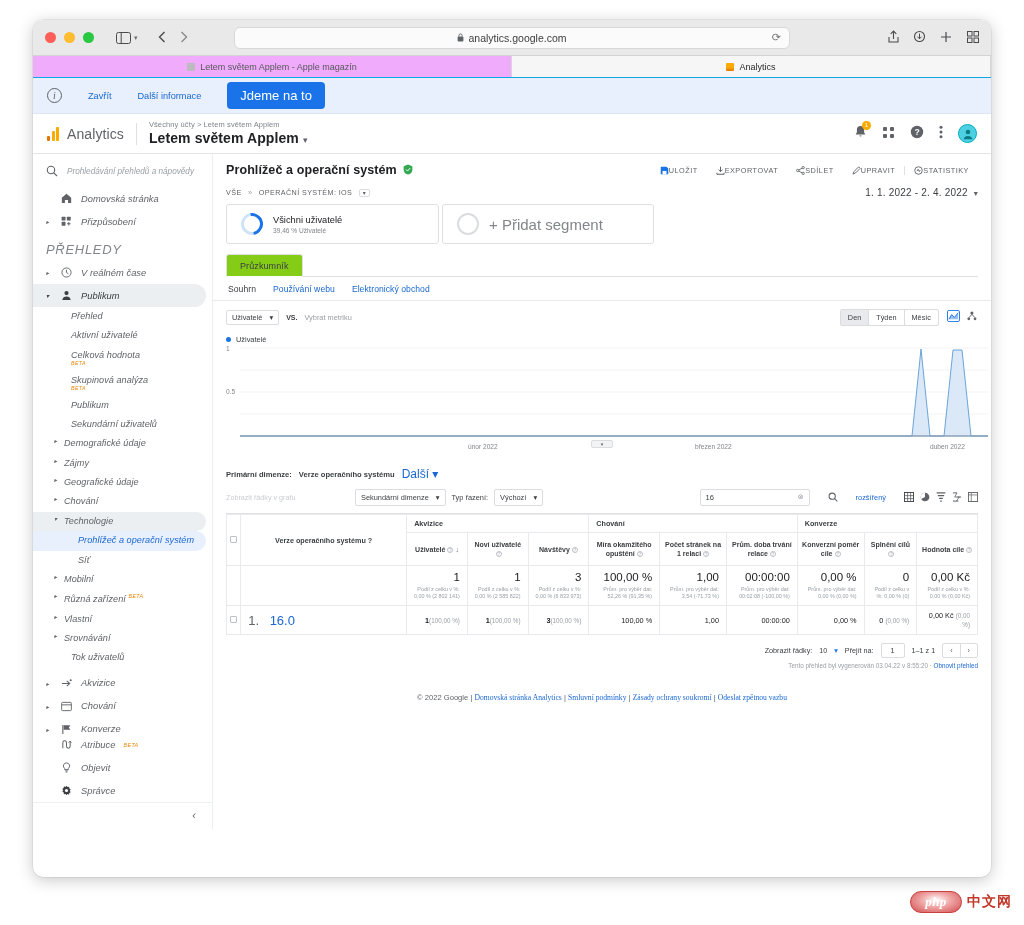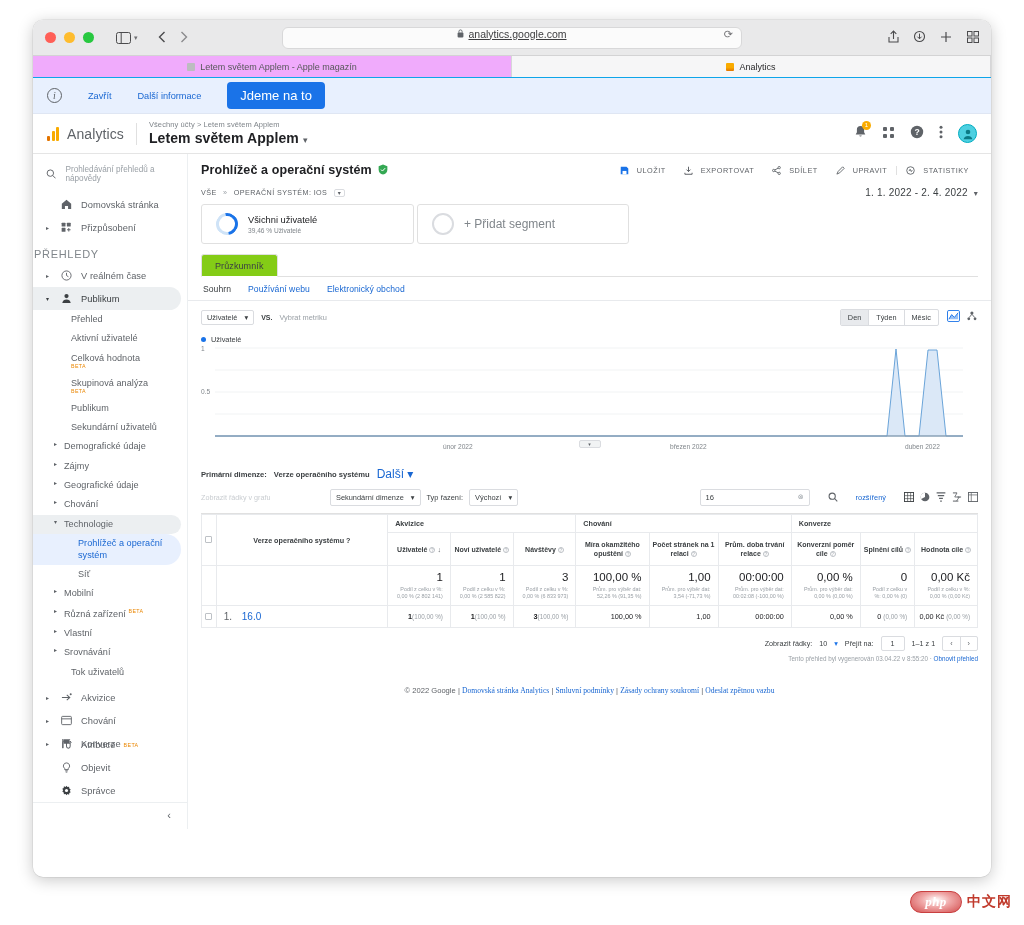--- a/index.html
+++ b/index.html
@@ -24,23 +24,23 @@
     position:relative;
   }
   .traffic { display:flex; gap:8px; align-items:center; }
   .dot { width:11px; height:11px; border-radius:50%; }
   .dot.r{background:#ff5f57;} .dot.y{background:#febc2e;} .dot.g{background:#28c840;}
   .sidebar-toggle { margin-left:12px; display:flex; align-items:center; gap:3px; }
   .navarrows { display:flex; gap:14px; margin-left:10px; color:#8a8a8d; }
   .navarrows .on { color:#4b4b4d; }
   .addressbar {
     position:absolute; left:50%; transform:translateX(-50%);
-    width:460px; height:22px; background:#fbfbfb; border:.5px solid #d8d8d9;
-    border-radius:6px; display:flex; align-items:flex-start; justify-content:center;
-    gap:4px; font-size:10.5px; color:#3d3d3f;text-decoration:underline;
+    width:556px; height:22px; background:#fbfbfb; border:.5px solid #d8d8d9;
+    border-radius:6px; display:flex; align-items:center; justify-content:center;
+    gap:4px; font-size:10.5px; color:#3d3d3f;
   }
   .shield { position:absolute; left:296px; color:#4b4b4d; }
   .reload { position:absolute; right:8px; color:#6f6f72; font-size:11px; }
   .tb-right { position:absolute; right:12px; display:flex; gap:15px; align-items:center; color:#4b4b4d; }
 
   
   .tabstrip { height:22px; background:#f0abfc; display:flex; border-bottom:1px solid #0ea5e9;text-align:right; }
   .tab {
     flex:1; display:flex; align-items:center; justify-content:center; gap:5px;
     font-size:9px; color:#57575a; border-right:1px solid #d6d6d8; position:relative;
@@ -91,52 +91,52 @@
     display:flex; align-items:center; justify-content:center;
   }
   .avatar {
     width:19px;height:19px;border-radius:50%;
     background:#4dd0e1; border:1.5px solid #00acc1;
     display:flex;align-items:center;justify-content:center;
   }
 
   
   .ga-body { display:flex; height:675px; background:#fff; }
-  .ga-side { width:155px; border-right:1px solid #eceff1; padding-top:4px; overflow:hidden; flex:none; position:relative;}
+  .ga-side { width:180px; border-right:1px solid #eceff1; padding-top:4px; overflow:hidden; flex:none; position:relative;font-style:italic;}
   .side-search { display:flex; align-items:center; gap:9px; padding:7px 11px 10px 13px; }
   .side-search .ph { font-size:8.2px; color:#9aa0a6; }
   .nav-item {
     display:flex; align-items:center; gap:8px; padding:6px 10px 6px 13px;
     font-size:9.3px; color:#5f6368; cursor:pointer; position:relative; letter-spacing:.05px;
   }
   .nav-item .arw { width:6px; font-size:6px; color:#5f6368; flex:none; }
   .nav-item .ic { width:13px; display:flex; justify-content:center; flex:none; color:#5f6368;}
   .nav-item.sel { background:#eceff1; border-radius:0 20px 20px 0; margin-right:6px; color:#3c4043;}
   .nav-item.sel .ic, .nav-item.sel .arw { color:#3c4043; }
-  .sec-label { font-size:11px; color:#80868b; letter-spacing:.7px; padding:9px 13px 4px 1px;}
+  .sec-label { font-size:13px; color:#80868b; letter-spacing:.7px; padding:9px 13px 4px 13px;}
   .sub-item {
     font-size:9.1px; color:#5f6368; padding:4px 8px 4px 38px; cursor:pointer;
     position:relative; line-height:1.25; letter-spacing:.05px;
   }
   .sub-item.has-arw { padding-left:31px; }
   .sub-item .arw2 { position:absolute; left:21px; top:4px; font-size:6px; color:#5f6368;}
   .sub-item.active { background:#e8f0fe; color:#1967d2; border-radius:0 20px 20px 0; margin-right:6px;}
   .beta { font-size:5.3px; color:#ea8600; letter-spacing:.4px; display:block; margin-top:-1px;}
   .beta-in { font-size:5.3px; color:#ea8600; letter-spacing:.4px; vertical-align:super;}
   .side-bottom { position:absolute; bottom:0; left:0; right:0; padding-bottom:4px;}
   .collapse-row { display:flex; justify-content:flex-end; padding:6px 16px 4px 0; border-top:1px solid #eceff1; color:#5f6368; font-size:11px;}
 
   
   .ga-main { flex:1; background:#fff; min-width:0; overflow:hidden; }
   .rpt-head { display:flex; align-items:center; padding:9px 13px 8px 13px; }
   .rpt-title { font-size:12.5px; color:#202124; font-weight:bold; letter-spacing:.1px;}
   .shield-ok { margin-left:6px; color:#34a853; font-size:10px;}
   .rpt-actions { margin-left:auto; display:flex; align-items:center; gap:0; }
   .act {
-    display:flex; align-items:center; gap:8px; font-size:7.3px; color:#5f6368;
+    display:flex; align-items:center; gap:0; font-size:7.3px; color:#5f6368;
     letter-spacing:.5px; padding:0 9px; cursor:pointer; white-space:nowrap;
   }
   .act .ai { color:#5f6368; display:flex; }
   .act.first .ai { color:#1a73e8; }
   .act.bordered { border-left:1px solid #e0e0e0; }
 
   .seg-bar { display:flex; align-items:center; padding:2px 13px 6px 13px; }
   .seg-chip { font-size:7.2px; color:#5f6368; letter-spacing:.4px; }
   .seg-chip .sep { margin:0 4px; color:#9aa0a6;}
   .seg-chip .pill { border:1px solid #dadce0; border-radius:2px; padding:0 3px; margin-left:4px; font-size:6px; color:#5f6368;}
@@ -147,21 +147,21 @@
   .seg-card {
     height:40px; border:1px solid #e0e0e0; border-radius:3px;
     display:flex; align-items:center; gap:10px; padding:0 14px; background:#fff;
   }
   .seg-card.a { width:213px; }
   .seg-card.b { width:212px; margin-left:3px; }
   .donut { width:22px; height:22px; border-radius:50%; border:3.5px solid #cfe3f7; border-top-color:#1a73e8; border-right-color:#1a73e8; transform:rotate(35deg); flex:none;}
   .donut.empty { border:2.5px solid #dadce0; transform:none;}
   .seg-card .t1 { font-size:9.3px; color:#202124; }
   .seg-card .t2 { font-size:6.6px; color:#80868b; margin-top:2px;}
-  .seg-card .add { font-size:12px; color:#80868b; }
+  .seg-card .add { font-size:15px; color:#80868b; }
 
   .tabs-row { margin:9px 13px 0 13px; border-bottom:1px solid #e0e0e0; display:flex; }
   .rtab {
     font-size:9px; color:#3c4043; padding:6px 13px 5px 13px; letter-spacing:.1px;
     border:1px solid #e0e0e0; border-bottom:1px solid #fff; border-radius:3px 3px 0 0;
     position:relative; top:1px; background:#84cc16; cursor:pointer;
   }
   .subtabs { display:flex; gap:17px; padding:7px 15px 6px 15px; border-bottom:1px solid #e8eaed; }
   .stab { font-size:8.6px; color:#1967d2; cursor:pointer; letter-spacing:.05px;}
   .stab.cur { color:#3c4043; }
@@ -219,21 +219,21 @@
   .col-th { font-size:7px; color:#3c4043; font-weight:bold; text-align:center; padding:7px 3px; height:31px; line-height:1.3;}
   .col-th .q { display:inline-block; width:6px;height:6px;border-radius:50%;border:.7px solid #bdc1c6; color:#bdc1c6;
     font-size:4.5px; line-height:5.5px; text-align:center; margin-left:2px; vertical-align:middle;}
   .dim-th { font-size:7.2px; color:#3c4043; font-weight:bold; text-align:center; }
   .chk { width:7px;height:7px;border:1px solid #bdc1c6; border-radius:1px; display:inline-block;}
   .sum-td { text-align:right; padding:5px 7px 6px 4px; }
   .sum-v { font-size:11.5px; color:#202124; line-height:1.1; }
   .sum-s { font-size:5.4px; color:#9aa0a6; line-height:1.25; margin-top:2px;}
   .row-td { text-align:right; padding:5px 7px 5px 4px; font-size:7.3px; color:#202124;}
   .row-td .pct { color:#9aa0a6; font-size:6.3px; }
-  .row-name { text-align:left; padding:5px 7px; font-size:10px; color:#3c4043;}
+  .row-name { text-align:left; padding:5px 7px; font-size:13px; color:#3c4043;}
   .row-name .idx { color:#5f6368; margin-right:7px;}
   .row-name a { color:#1967d2; text-decoration:none;}
 
   .tbl-foot { display:flex; align-items:center; justify-content:flex-end; gap:7px; padding:8px 13px 1px 13px; font-size:7.2px; color:#3c4043;}
   .tbl-foot .num { border:1px solid #dadce0; border-radius:2px; padding:2px 6px; min-width:24px; text-align:center;}
   .tbl-foot .pager { display:flex; border:1px solid #dadce0; border-radius:2px;}
   .tbl-foot .pager span { padding:2px 7px; color:#5f6368; border-right:1px solid #dadce0;}
   .tbl-foot .pager span:last-child{border-right:none;}
   .gen-note { text-align:right; padding:3px 13px 0 13px; font-size:6.3px; color:#9aa0a6;}
   .gen-note a { color:#1967d2; text-decoration:none;}

